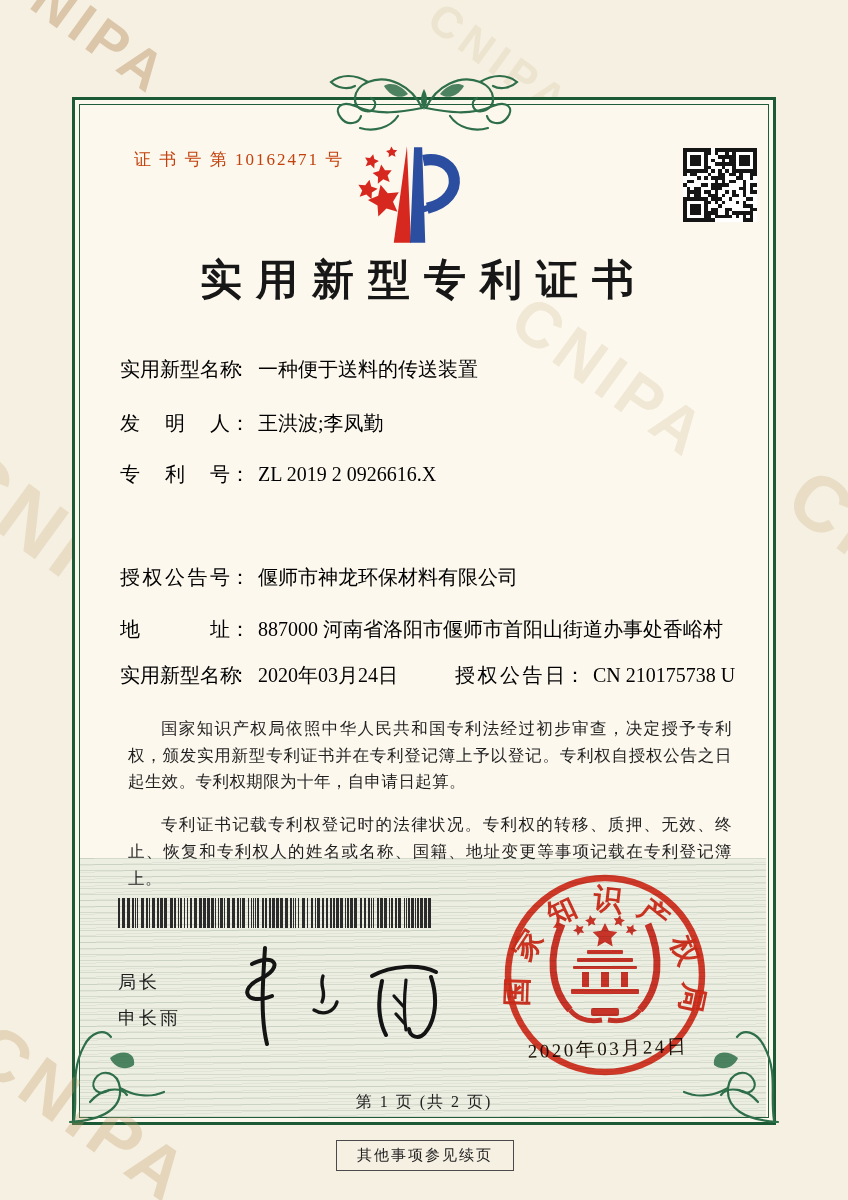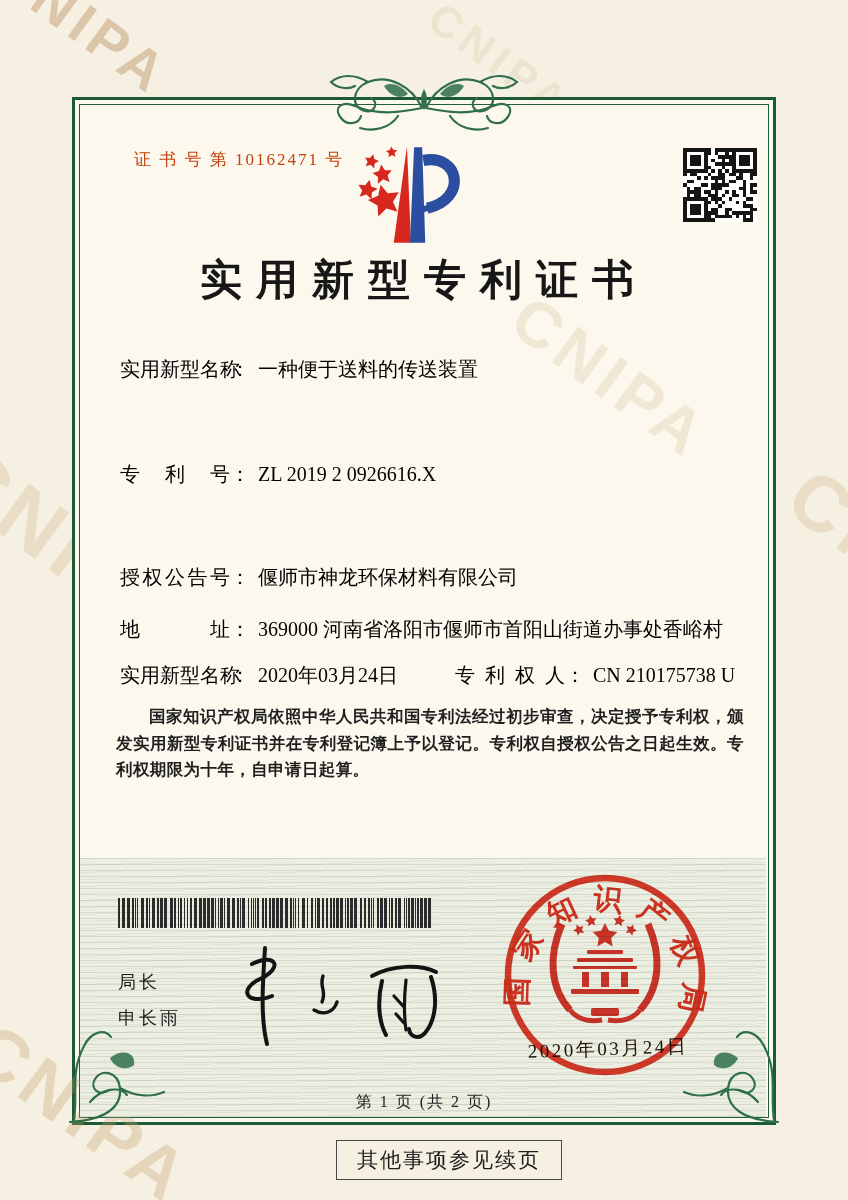--- a/index.html
+++ b/index.html
@@ -66,21 +66,21 @@
     display:inline-block; width:110px; text-align:justify; text-align-last:justify; vertical-align:bottom;
   }
   .colon{display:inline-block; margin-right:8px;}
   .grant2{position:absolute; left:335px; top:0; white-space:nowrap;}
   .grant-row{width:640px;}
   
   .paras{
     position:absolute; left:112px; top:700px; width:636px;
     font-size:16.5px; line-height:1.62; text-align:justify; letter-spacing:0.4px; color:#1f1f1f;
   }
-  .paras p{margin:4px; text-indent:2em;font-weight:bold;}
+  .paras p{margin:16px; text-indent:2em;}
   
   .barcode{
     position:absolute; left:118px; top:898px; width:324px; height:30px;
     display:flex; align-items:stretch;
   }
   .barcode div{background:#2b2b2b; height:100%;}
   .sig-title{position:absolute; left:118px; top:970px;  font-size:18px; letter-spacing:3px; color:#1d1d1d;}
   .sig-name {position:absolute; left:118px; top:1006px; font-size:18px; letter-spacing:3px; color:#1d1d1d;}
   .sig-script{position:absolute; left:222px; top:938px; width:240px; height:112px;}
   .seal{
@@ -91,21 +91,21 @@
     position:absolute; left:512px; top:1036px; width:192px; text-align:center;
     font-size:19px; letter-spacing:2.5px; color:#211509; transform:rotate(-2deg);
     mix-blend-mode:multiply;
   }
   .page-indicator{
     position:absolute; left:0; top:1092px; width:848px; text-align:center;
     font-size:16px; letter-spacing:2px; color:#222;
   }
   .cont-note{
     position:absolute; left:336px; top:1140px; padding:5px 20px;
-    border:1px solid #4a4a4a; font-size:21px; letter-spacing:2px; color:#1e1e1e;
+    border:1px solid #4a4a4a; font-size:15px; letter-spacing:2px; color:#1e1e1e;
     background:transparent;
   }
 </style>
 </head>
 <body>
 
 <div class="page">
 
   <span class="wm wm1">CNIPA</span>
   <span class="wm wm2">CNIPA</span>
@@ -613,38 +613,42 @@
       <div class="b"></div>
       <div class="b"></div>
       <div></div>
     </div>
 
   <div class="doc-title">实用新型专利证书</div>
 
   <div class="field-row f0">
     <span class="lbl">实用新型名称</span><span class="colon">：</span><span>一种便于送料的传送装置</span>
   </div>
+  <div class="field-row f1">
+    <span class="lbl">发明人</span><span class="colon">：</span><span>王洪波;李凤勤</span>
+  </div>
   <div class="field-row f2">
     <span class="lbl">专利号</span><span class="colon">：</span><span>ZL 2019 2 0926616.X</span>
   </div>
   <div class="field-row f4">
     <span class="lbl">授权公告号</span><span class="colon">：</span><span>偃师市神龙环保材料有限公司</span>
   </div>
   <div class="field-row f5">
-    <span class="lbl">地址</span><span class="colon">：</span><span>369000 河南省洛阳市偃师市首阳山街道办事处香峪村</span>
+    <span class="lbl">地址</span><span class="colon">：</span><span>887000 河南省洛阳市偃师市首阳山街道办事处香峪村</span>
   </div>
   <div class="field-row grant-row">
     <span class="lbl">实用新型名称</span><span class="colon">：</span><span>2020年03月24日</span>
     <span class="grant2">
-      <span class="lbl">专利权人</span><span class="colon">：</span><span>CN 210175738 U</span>
+      <span class="lbl">授权公告日</span><span class="colon">：</span><span>CN 210175738 U</span>
     </span>
   </div>
 
   <div class="paras">
     <p>国家知识产权局依照中华人民共和国专利法经过初步审查，决定授予专利权，颁发实用新型专利证书并在专利登记簿上予以登记。专利权自授权公告之日起生效。专利权期限为十年，自申请日起算。</p>
+    <p>专利证书记载专利权登记时的法律状况。专利权的转移、质押、无效、终止、恢复和专利权人的姓名或名称、国籍、地址变更等事项记载在专利登记簿上。</p>
   </div>
 
   <div class="barcode">
       <div style="width: 2px; margin-right: 2px;"></div>
       <div style="width: 3px; margin-right: 2px;"></div>
       <div style="width: 3px; margin-right: 2px;"></div>
       <div style="width: 2px; margin-right: 1px;"></div>
       <div style="width: 1px; margin-right: 1px;"></div>
       <div style="width: 1px; margin-right: 3px;"></div>
       <div style="width: 3px; margin-right: 2px;"></div>

